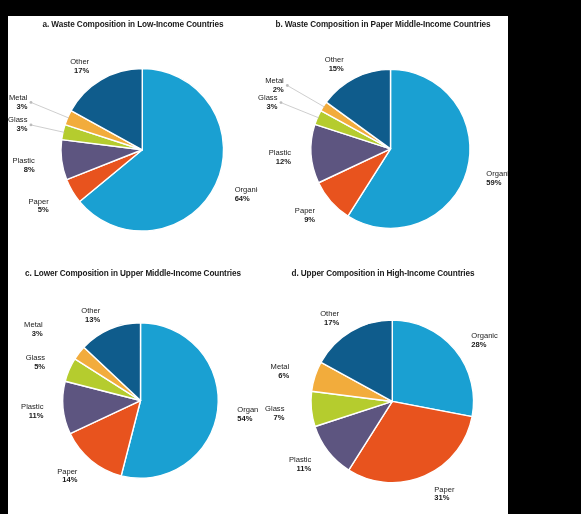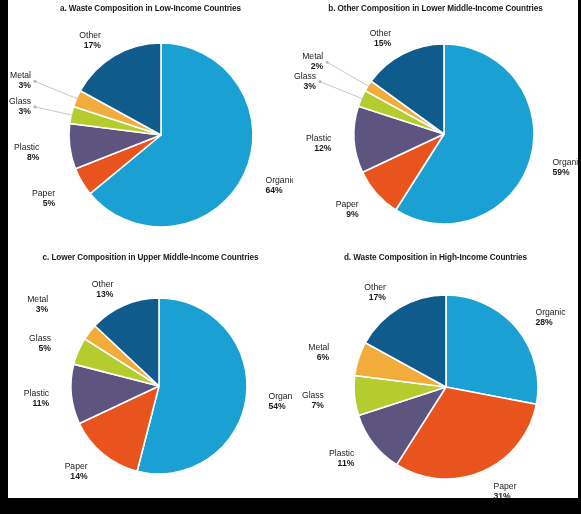--- a/index.html
+++ b/index.html
@@ -4,22 +4,22 @@
 <style>
   html,body{margin:0;padding:0;}
   body{
     width:581px;height:514px;
     background:#000000;
     font-family:"Liberation Sans", sans-serif;
     overflow:hidden;
   }
   #figure-frame{
     position:absolute;
-    left:8px;top:0;
-    width:570px;height:498px;
+    left:8px;top:16px;
+    width:500px;height:498px;
     background:#ffffff;
     box-sizing:border-box;
   }
   .chart-grid{
     position:absolute;inset:0;
     display:grid;
     grid-template-columns:1fr 1fr;
     grid-template-rows:1fr 1fr;
   }
   .chart-cell{
@@ -108,21 +108,21 @@
             </g>
             <g>
               <text x="91.86519149617826" y="38.3903148890774" text-anchor="end" class="lbl">Other</text>
               <text x="91.86519149617826" y="48.3903148890774" text-anchor="end" class="lbl-pct">17%</text>
             </g>
           </g>
         </svg>
     </div>
 
     <div class="chart-cell">
-      <div class="chart-title">b. Other Composition in Lower Middle-Income Countries</div>
+      <div class="chart-title">b. Waste Composition in Paper Middle-Income Countries</div>
       <svg class="pie-svg" viewBox="0 0 283 249" preserveAspectRatio="xMidYMid meet">
           <g>
             <path d="M 150 134 L 150 44 A 90 90 0 1 1 101.77558845189034 209.98951329518138 Z" fill="#1AA0D2" stroke="#ffffff" stroke-width="1.6" stroke-linejoin="round"></path>
             <path d="M 150 134 L 101.77558845189034 209.98951329518138 A 90 90 0 0 1 68.56556527805826 172.32013624085656 Z" fill="#E8531E" stroke="#ffffff" stroke-width="1.6" stroke-linejoin="round"></path>
             <path d="M 150 134 L 68.56556527805826 172.32013624085656 A 90 90 0 0 1 64.40491353343619 106.1884705062547 Z" fill="#5D5580" stroke="#ffffff" stroke-width="1.6" stroke-linejoin="round"></path>
             <path d="M 150 134 L 64.40491353343619 106.1884705062547 A 90 90 0 0 1 71.13239879605229 90.64216933084562 Z" fill="#B5CC2E" stroke="#ffffff" stroke-width="1.6" stroke-linejoin="round"></path>
             <path d="M 150 134 L 71.13239879605229 90.64216933084562 A 90 90 0 0 1 77.18847050625472 81.09932729367742 Z" fill="#F2AC3C" stroke="#ffffff" stroke-width="1.6" stroke-linejoin="round"></path>
             <path d="M 150 134 L 77.18847050625472 81.09932729367742 A 90 90 0 0 1 149.99999999999997 44 Z" fill="#0F5C8C" stroke="#ffffff" stroke-width="1.6" stroke-linejoin="round"></path>
           </g>
           <g>
@@ -192,21 +192,21 @@
             </g>
             <g>
               <text x="104.36220246144998" y="38.469863386567766" text-anchor="end" class="lbl">Other</text>
               <text x="104.36220246144998" y="48.469863386567766" text-anchor="end" class="lbl-pct">13%</text>
             </g>
           </g>
         </svg>
     </div>
 
     <div class="chart-cell">
-      <div class="chart-title">d. Waste Composition in High-Income Countries</div>
+      <div class="chart-title">d. Upper Composition in High-Income Countries</div>
       <svg class="pie-svg" viewBox="0 0 283 249" preserveAspectRatio="xMidYMid meet">
           <g>
             <path d="M 152 138 L 152 46 A 92 92 0 0 1 242.37042706703937 155.2390809418867 Z" fill="#1AA0D2" stroke="#ffffff" stroke-width="1.6" stroke-linejoin="round"></path>
             <path d="M 152 138 L 242.37042706703937 155.2390809418867 A 92 92 0 0 1 102.70393486193232 215.67816914618538 Z" fill="#E8531E" stroke="#ffffff" stroke-width="1.6" stroke-linejoin="round"></path>
             <path d="M 152 138 L 102.70393486193232 215.67816914618538 A 92 92 0 0 1 64.50280050084588 166.42956348249515 Z" fill="#5D5580" stroke="#ffffff" stroke-width="1.6" stroke-linejoin="round"></path>
             <path d="M 152 138 L 64.50280050084588 166.42956348249515 A 92 92 0 0 1 60.72544747906804 126.46934251208404 Z" fill="#B5CC2E" stroke="#ffffff" stroke-width="1.6" stroke-linejoin="round"></path>
             <path d="M 152 138 L 60.72544747906804 126.46934251208404 A 92 92 0 0 1 71.37978543596456 93.67866198264218 Z" fill="#F2AC3C" stroke="#ffffff" stroke-width="1.6" stroke-linejoin="round"></path>
             <path d="M 152 138 L 71.37978543596456 93.67866198264218 A 92 92 0 0 1 151.99999999999997 46 Z" fill="#0F5C8C" stroke="#ffffff" stroke-width="1.6" stroke-linejoin="round"></path>
           </g>
           <g>

